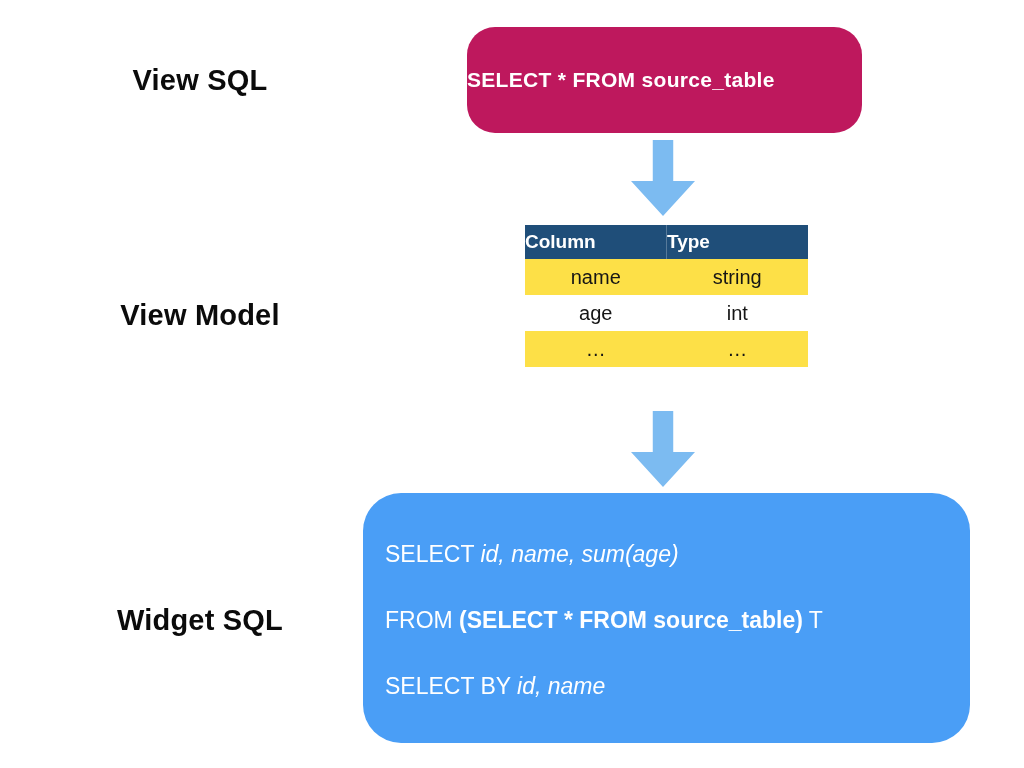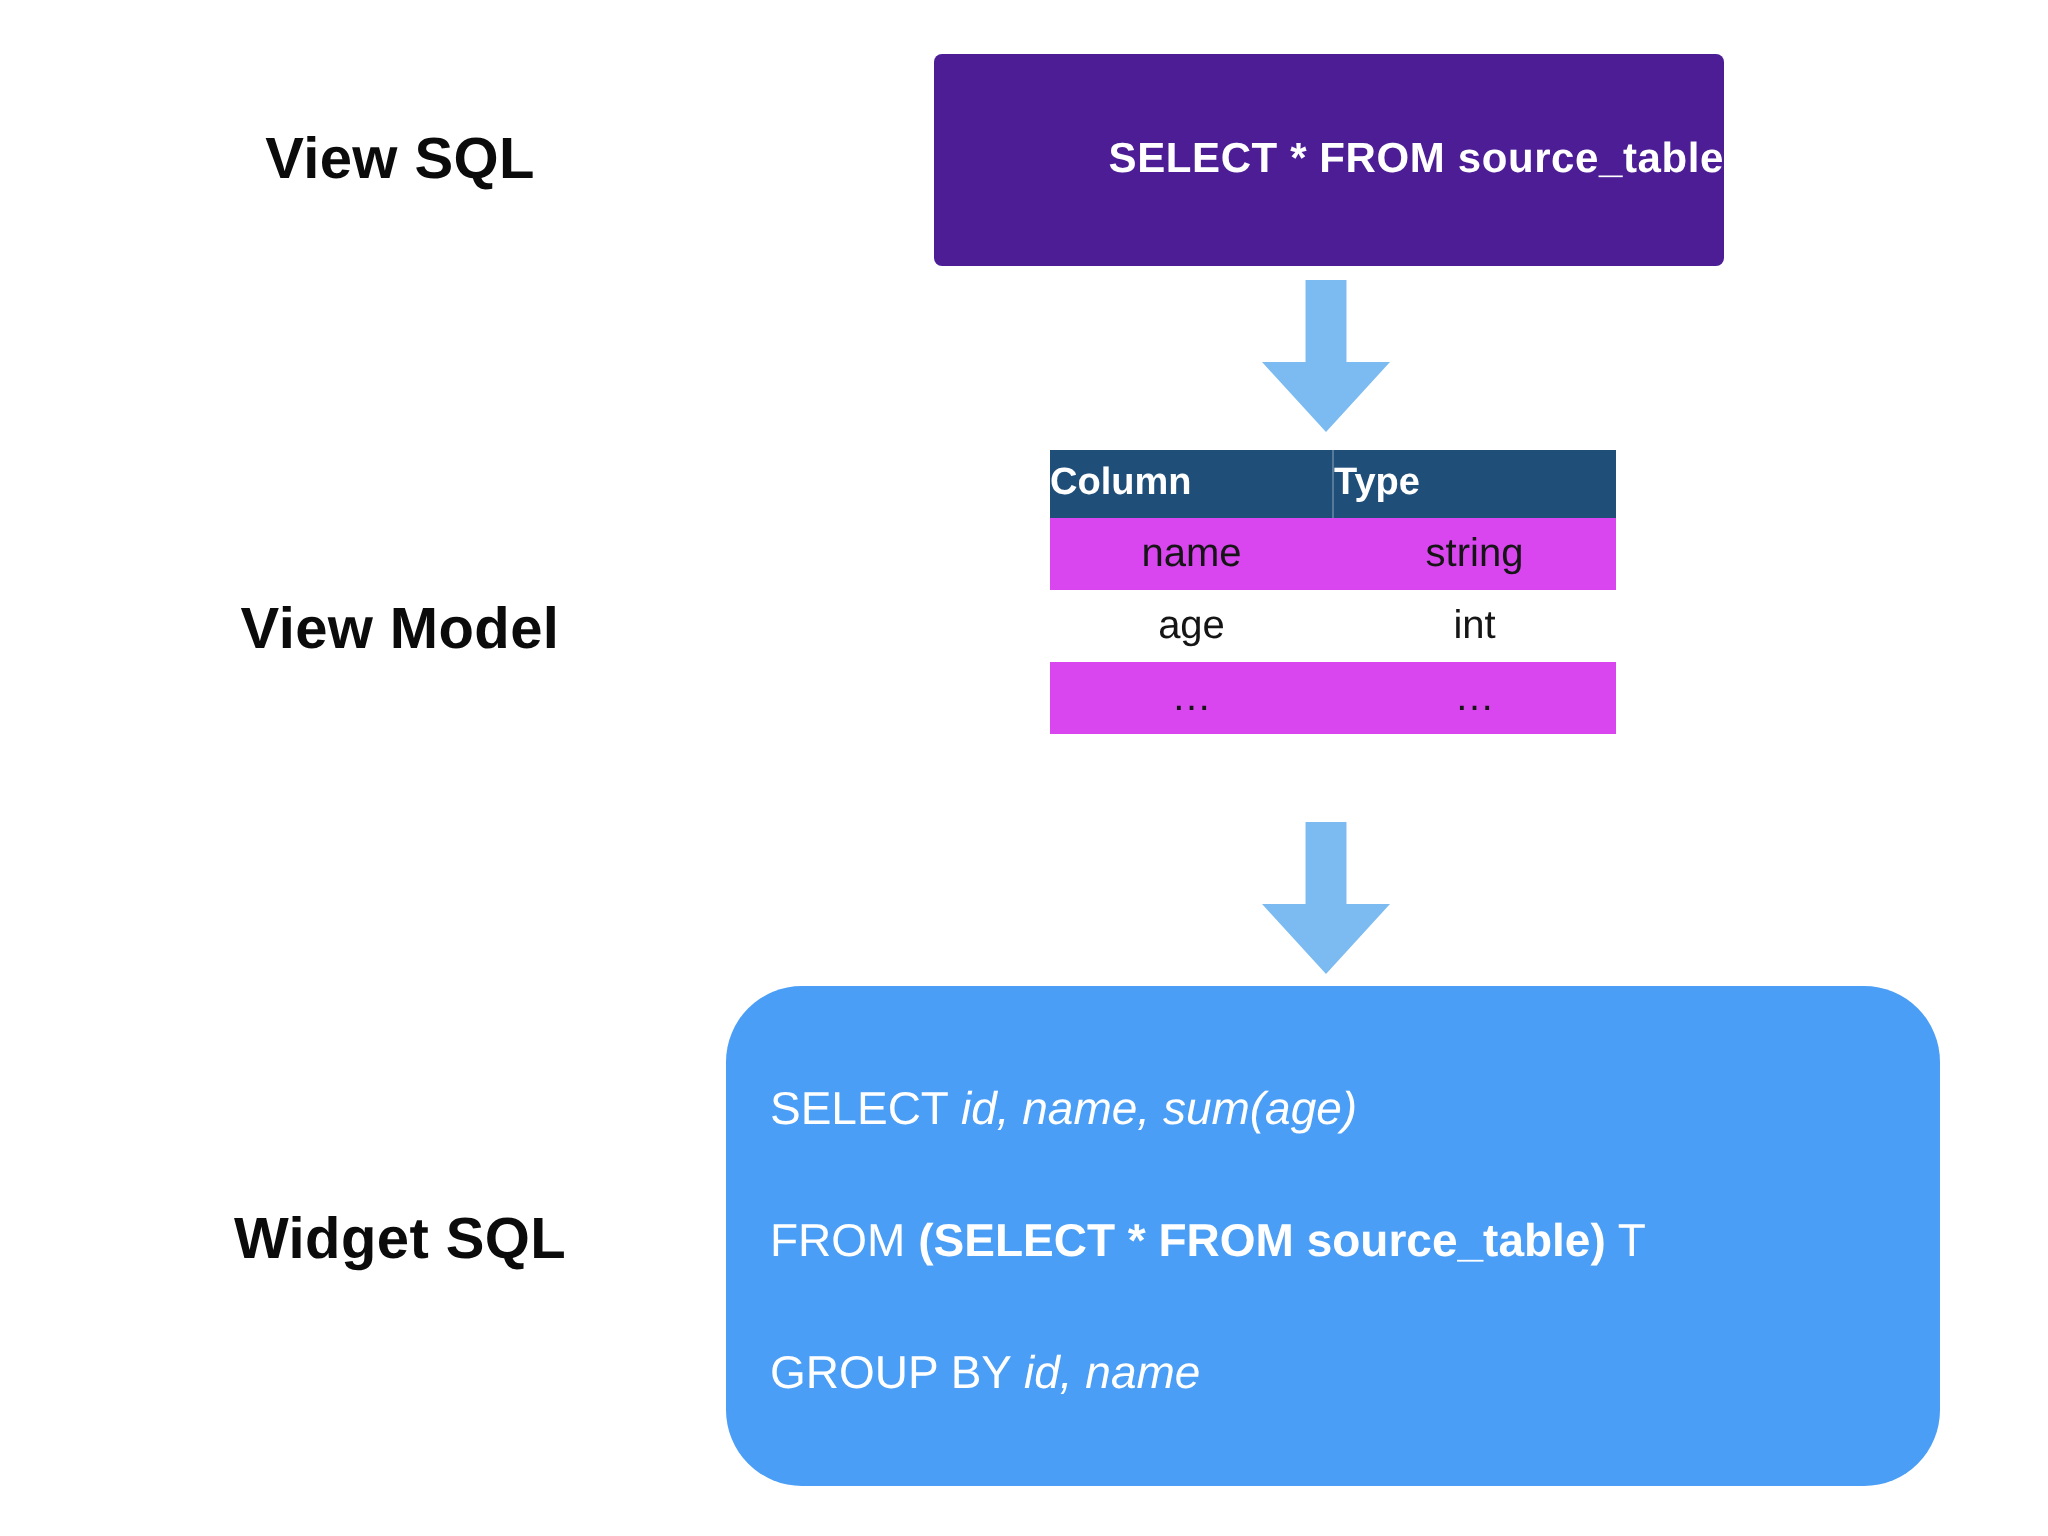--- a/index.html
+++ b/index.html
@@ -21,23 +21,23 @@
   }
   .label-view-sql   { top: 64px;  }
   .label-view-model { top: 299px; }
   .label-widget-sql { top: 604px; }
 
   
   .view-sql-box {
     position: absolute;
     left: 467px; top: 27px;
     width: 395px; height: 106px;
-    background: #4c1d95;
-    border-radius: 4px;
-    display: flex; align-items: center; justify-content: flex-end;
+    background: #be185d;
+    border-radius: 28px;
+    display: flex; align-items: center; justify-content: flex-start;
   }
   .view-sql-box .sql-text {
     color: #ffffff;
     font-size: 21px;
     font-weight: bold;
     letter-spacing: 0.3px;
   }
 
   
   .block-arrow {
@@ -68,21 +68,21 @@
     vertical-align: middle;
   }
   .model-table th + th { border-left: 1px solid rgba(255,255,255,0.25); }
   .model-table td {
     font-size: 20px;
     color: #151515;
     height: 36px;
     text-align: center;
     vertical-align: middle;
   }
-  .model-table tr.alt td { background: #d946ef; }
+  .model-table tr.alt td { background: #fde047; }
 
   
   .widget-sql-box {
     position: absolute;
     left: 363px; top: 493px;
     width: 607px; height: 250px;
     background: #4A9EF6;
     border-radius: 38px;
     padding: 50px 24px 0 22px;
     color: #ffffff;
@@ -139,17 +139,17 @@
   <div class="block-arrow arrow-2"></div>
 
   <div class="widget-sql-box">
     <div class="sql-line">
       <span>SELECT </span><span class="sql-italic">id, name, sum(age)</span>
     </div>
     <div class="sql-line">
       <span>FROM </span><span class="sql-bold">(SELECT * FROM source_table)</span><span> T</span>
     </div>
     <div class="sql-line">
-      <span>GROUP BY </span><span class="sql-italic">id, name</span>
+      <span>SELECT BY </span><span class="sql-italic">id, name</span>
     </div>
   </div>
 
 </div>
 
 </body></html>

